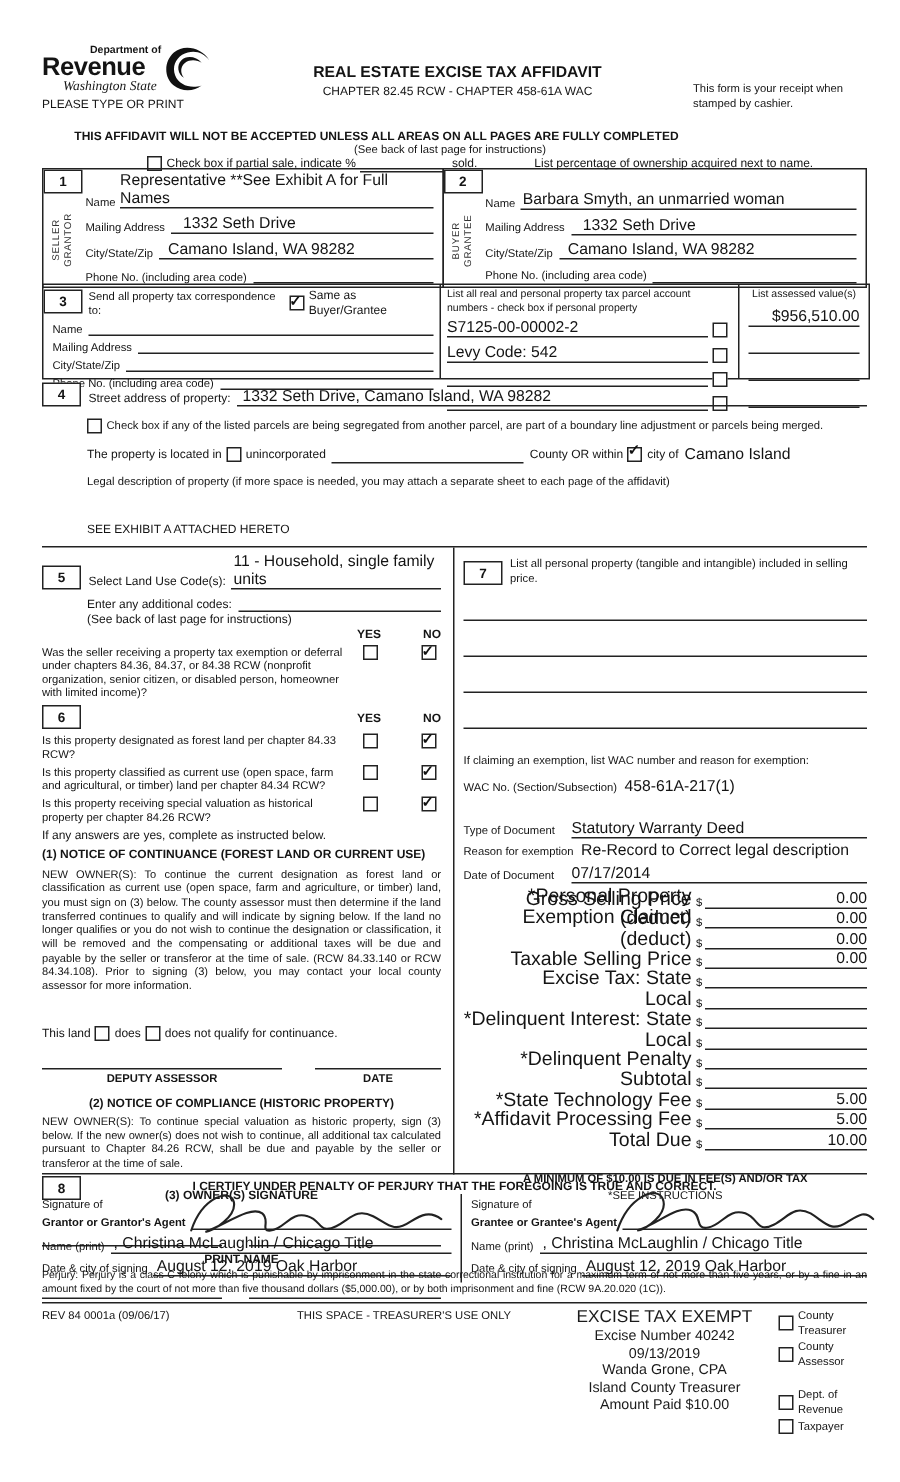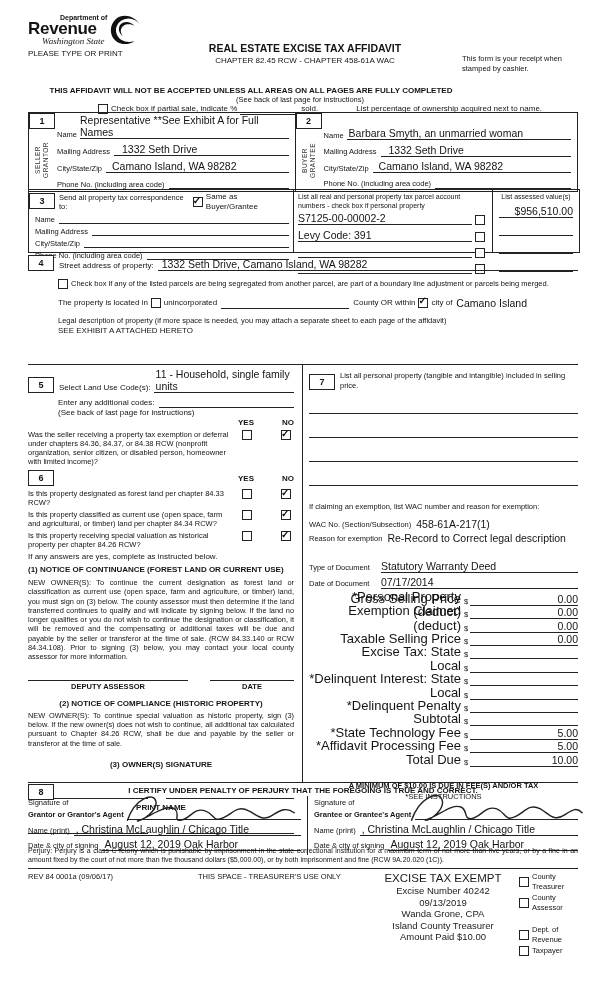--- a/index.html
+++ b/index.html
@@ -34,21 +34,21 @@
   .mdollar{font-size:7.5px;flex:none;padding:0 2px 0 3px;}
   .para{font-size:7.4px;line-height:9.3px;text-align:justify;}
   .sigline{border-top:1px solid #222;text-align:center;font-size:7.5px;font-weight:bold;padding-top:1px;}
   svg{display:block;}
 </style>
 </head>
 <body>
 
 <div class="page">
 
-  <div class="abs" style="left:28px;top:14px;width:150px;">
+  <div class="abs" style="left:28px;top:30px;width:150px;">
     <div style="display:flex;align-items:flex-start;">
       <div>
         <div class="b" style="font-size:7px;padding-left:32px;">Department of</div>
         <div class="b" style="font-size:17px;line-height:15px;letter-spacing:-.3px;">Revenue</div>
         <div class="i" style="font-size:9px;padding-left:14px;font-family:'Liberation Serif',serif;">Washington State</div>
       </div>
       <span style="margin-left:2px;">
         <svg width="34" height="32" viewBox="0 0 40 38">
           <path d="M36 12 C30 2 16 -1 8 6 C0 13 0 26 8 32 C14 37 24 37 30 32 C22 35 12 32 9 24 C6 16 11 8 19 6 C26 4 32 7 36 12 Z" fill="#111"></path>
           <path d="M30 14 C26 9 18 8 14 12 C10 16 11 23 16 26 C13 22 13 17 17 14 C21 11 27 12 30 14 Z" fill="#111"></path>
@@ -161,21 +161,21 @@
           <span class="line" style="margin-left:4px;"></span>
         </div>
     </div>
     <div style="width:190px;border-right:1px solid #222;padding:2px 4px;display:flex;flex-direction:column;">
       <div class="f7">List all real and personal property tax parcel account numbers - check box if personal property</div>
       <div class="row" style="margin-top:2px;">
           <span class="line v">S7125-00-00002-2</span>
           <span class="cb"></span>
         </div>
       <div class="row" style="margin-top:4px;">
-          <span class="line v">Levy Code:  391</span>
+          <span class="line v">Levy Code:  542</span>
           <span class="cb"></span>
         </div>
       <div class="row" style="margin-top:4px;">
           <span class="line v"></span>
           <span class="cb"></span>
         </div>
       <div class="row" style="margin-top:4px;">
           <span class="line v"></span>
           <span class="cb"></span>
         </div>
@@ -211,21 +211,21 @@
       <span>The property is located in</span>
       <span class="cb"></span>
       <span>unincorporated</span>
       <span class="line" style="max-width:128px;margin:0 4px;"></span>
       <span>County OR within</span>
       <span class="cb checked"></span>
       <span>city of</span>
       <span class="v" style="margin-left:4px;">Camano Island</span>
     </div>
     <div class="f75" style="margin-top:7px;padding-left:30px;">Legal description of property (if more space is needed, you may attach a separate sheet to each page of the affidavit)</div>
-    <div class="f8" style="padding-left:30px;">SEE EXHIBIT A ATTACHED HERETO</div>
+    <div class="f8" style="margin-top:22px;padding-left:30px;">SEE EXHIBIT A ATTACHED HERETO</div>
   </div>
 
   <div class="abs" style="left:28px;top:364px;width:550px;height:418px;border-top:1px solid #222;display:flex;">
 
     <div style="width:266px;border-right:1px solid #222;padding:3px 8px 0 0;">
       <div class="row">
         <div class="numbox" style="margin-right:5px;">5</div>
         <span class="f8">Select Land Use Code(s):</span>
         <span class="line v" style="margin-left:3px;padding-left:2px;">11 - Household, single family units</span>
       </div>
@@ -274,20 +274,27 @@
         <div class="qtext">Is this property receiving special valuation as historical property per chapter 84.26 RCW?</div>
         <div class="qboxes">
           <span class="cb"></span>
           <span class="cb checked"></span>
         </div>
       </div>
       <div class="f8" style="margin-top:3px;">If any answers are yes, complete as instructed below.</div>
       <div class="b f8" style="margin-top:3px;">(1) NOTICE OF CONTINUANCE (FOREST LAND OR CURRENT USE)</div>
       <div class="para" style="margin-top:3px;">NEW OWNER(S):  To continue the current designation as forest land or classification as current use (open space, farm and agriculture, or timber) land, you must sign on (3) below.  The county assessor must then determine if the land transferred continues to qualify and will indicate by signing below.  If the land no longer qualifies or you do not wish to continue the designation or classification, it will be removed and the compensating or additional taxes will be due and payable by the seller or transferor at the time of sale.  (RCW 84.33.140 or RCW 84.34.108).  Prior to signing (3) below, you may contact your local county assessor for more information.</div>
 
+      <div class="row f8" style="margin-top:22px;align-items:center;">
+        <span>This land</span>
+        <span class="cb"></span>
+        <span>does</span>
+        <span class="cb"></span>
+        <span>does not qualify for continuance.</span>
+      </div>
 
       <div style="display:flex;margin-top:18px;">
         <div class="sigline" style="width:160px;">DEPUTY ASSESSOR</div>
         <div style="width:22px;"></div>
         <div class="sigline" style="flex:1;">DATE</div>
       </div>
 
       <div class="b f8 ctr" style="margin-top:8px;">(2) NOTICE OF COMPLIANCE (HISTORIC PROPERTY)</div>
       <div class="para" style="margin-top:2px;">NEW OWNER(S):  To continue special valuation as historic property, sign (3) below.  If the new owner(s) does not wish to continue, all additional tax calculated pursuant to Chapter 84.26 RCW, shall be due and payable by the seller or transferor at the time of sale.</div>
       <div class="b f8 ctr" style="margin-top:12px;">(3) OWNER(S) SIGNATURE</div>
@@ -313,28 +320,28 @@
       <div class="line" style="margin-top:12px;"></div>
       <div class="line" style="margin-top:12px;"></div>
       <div class="line" style="margin-top:12px;"></div>
       <div class="line" style="margin-top:12px;"></div>
 
       <div class="f75" style="margin-top:16px;">If claiming an exemption, list WAC number and reason for exemption:</div>
       <div class="row" style="margin-top:6px;">
         <span class="f75">WAC No. (Section/Subsection)</span>
         <span class="v" style="margin-left:5px;">458-61A-217(1)</span>
       </div>
+      <div class="row" style="margin-top:16px;">
+        <span class="f75" style="width:72px;flex:none;">Type of Document</span>
+        <span class="line v">Statutory Warranty Deed</span>
+      </div>
+
       <div class="row" style="margin-top:2px;">
         <span class="f75">Reason for exemption</span>
         <span class="v" style="margin-left:5px;">Re-Record to Correct legal description</span>
-      </div>
-
-      <div class="row" style="margin-top:16px;">
-        <span class="f75" style="width:72px;flex:none;">Type of Document</span>
-        <span class="line v">Statutory Warranty Deed</span>
       </div>
       <div class="row" style="margin-top:3px;">
         <span class="f75" style="width:72px;flex:none;">Date of Document</span>
         <span class="line v">07/17/2014</span>
       </div>
 
       <div style="margin-top:4px;">
         <div class="mrow">
             <span class="mlabel">Gross Selling Price</span>
             <span class="mdollar">$</span>

